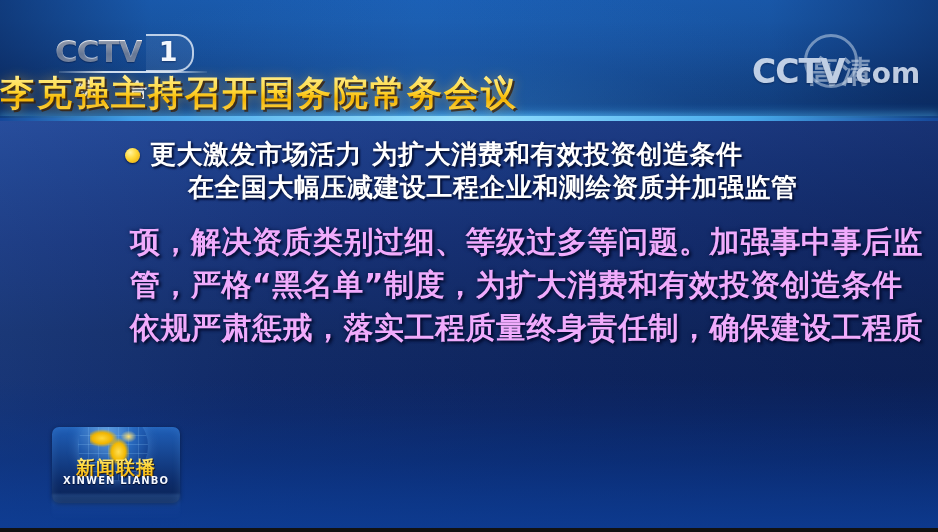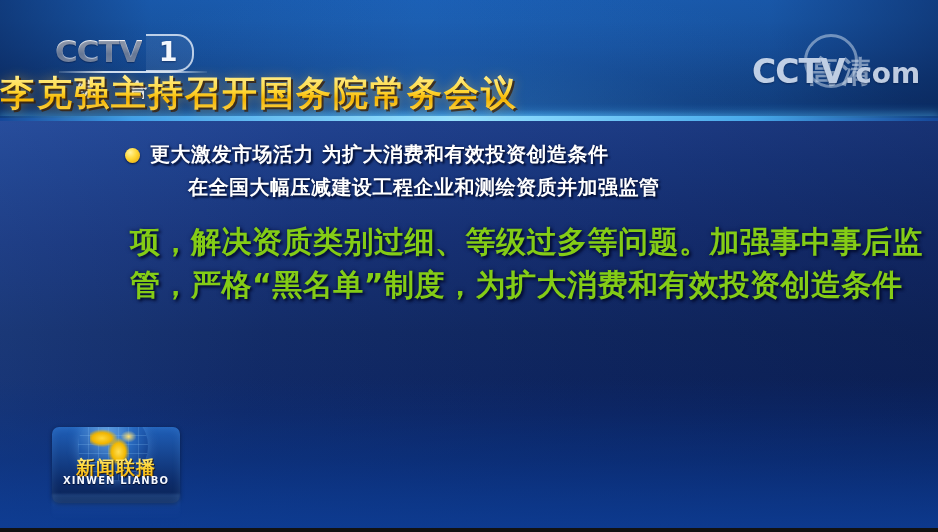--- a/index.html
+++ b/index.html
@@ -164,37 +164,37 @@
     background:linear-gradient(180deg,#fff3a8 0%,#ffd83a 44%,#f5b400 62%,#ffe267 100%);
     -webkit-background-clip:text;background-clip:text;
     -webkit-text-fill-color:transparent;
     filter:drop-shadow(2px 2px 0 rgba(60,30,0,.75)) drop-shadow(0 0 6px rgba(255,190,40,.35));
   }
 
   
   #subtitle{
     position:absolute;left:150px;top:138px;width:760px;
     font-family:"DejaVu Sans","Liberation Sans",sans-serif;
-    font-size:20px;font-weight:bold;color:#ffffff;
+    font-size:26px;font-weight:bold;color:#ffffff;
     line-height:33px;letter-spacing:.5px;
     text-shadow:2px 2px 2px rgba(0,10,45,.85), 0 0 3px rgba(0,15,55,.7);
   }
   #bullet-dot{
     position:absolute;left:-25px;top:10px;width:15px;height:15px;border-radius:50%;
     background:radial-gradient(circle at 35% 30%,#fff3a0 0%,#ffd93a 42%,#e8a300 100%);
     box-shadow:0 1px 2px rgba(0,10,40,.8);
   }
   .sub-line{white-space:nowrap;}
   #subtitle-line2{margin-left:38px;}
 
   
   #body-text{
     position:absolute;left:130px;top:220px;width:700px;
     font-family:"DejaVu Sans","Liberation Sans",sans-serif;
-    font-size:30px;font-weight:bold;color:#84cc16;
+    font-size:30px;font-weight:bold;color:#f0abfc;
     line-height:43px;letter-spacing:.5px;
     text-shadow:2px 2px 3px rgba(0,8,40,.9), 0 0 4px rgba(0,12,50,.6);
   }
   .body-line{white-space:nowrap;}
 
   
   #xwlb{
     position:absolute;left:52px;top:427px;width:128px;height:76px;
     border-radius:7px;
     background:
@@ -276,20 +276,21 @@
 
   <div id="subtitle">
     <span id="bullet-dot"></span>
     <div class="sub-line">更大激发市场活力 为扩大消费和有效投资创造条件</div>
     <div class="sub-line" id="subtitle-line2">在全国大幅压减建设工程企业和测绘资质并加强监管</div>
   </div>
 
   <div id="body-text">
     <div class="body-line">项，解决资质类别过细、等级过多等问题。加强事中事后监</div>
     <div class="body-line">管，严格“黑名单”制度，为扩大消费和有效投资创造条件</div>
+    <div class="body-line">依规严肃惩戒，落实工程质量终身责任制，确保建设工程质</div>
   </div>
 
   <div id="xwlb">
     <span id="xwlb-globe"></span>
     <span id="xwlb-grid"></span>
     <span id="xwlb-land"></span>
     <span id="xwlb-cn">新闻联播</span>
     <span id="xwlb-en">XINWEN LIANBO</span>
   </div>
   <div id="xwlb-reflection"></div>

